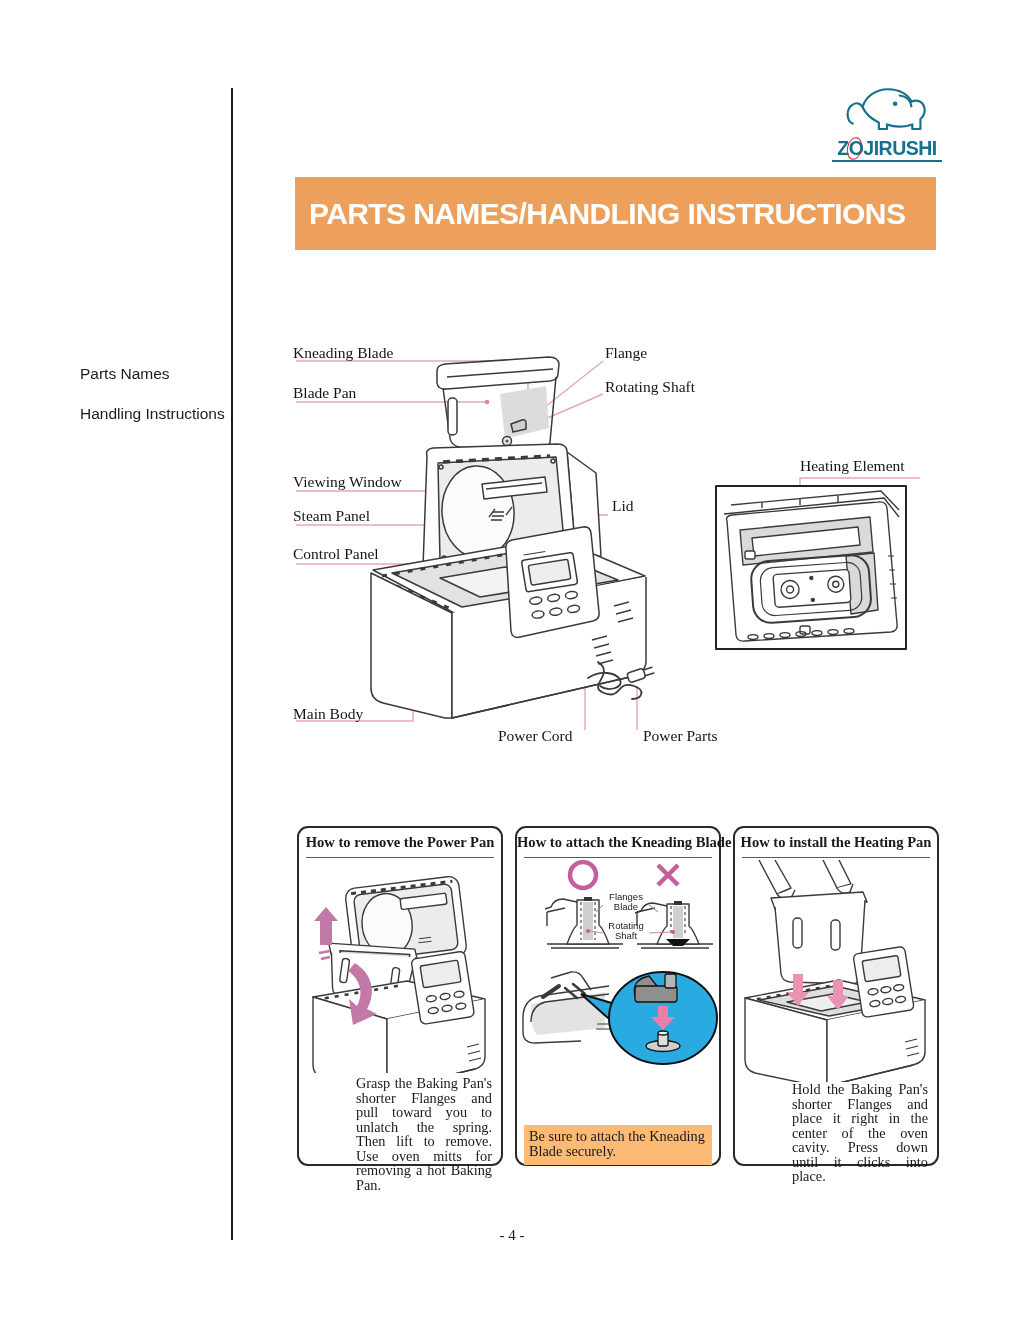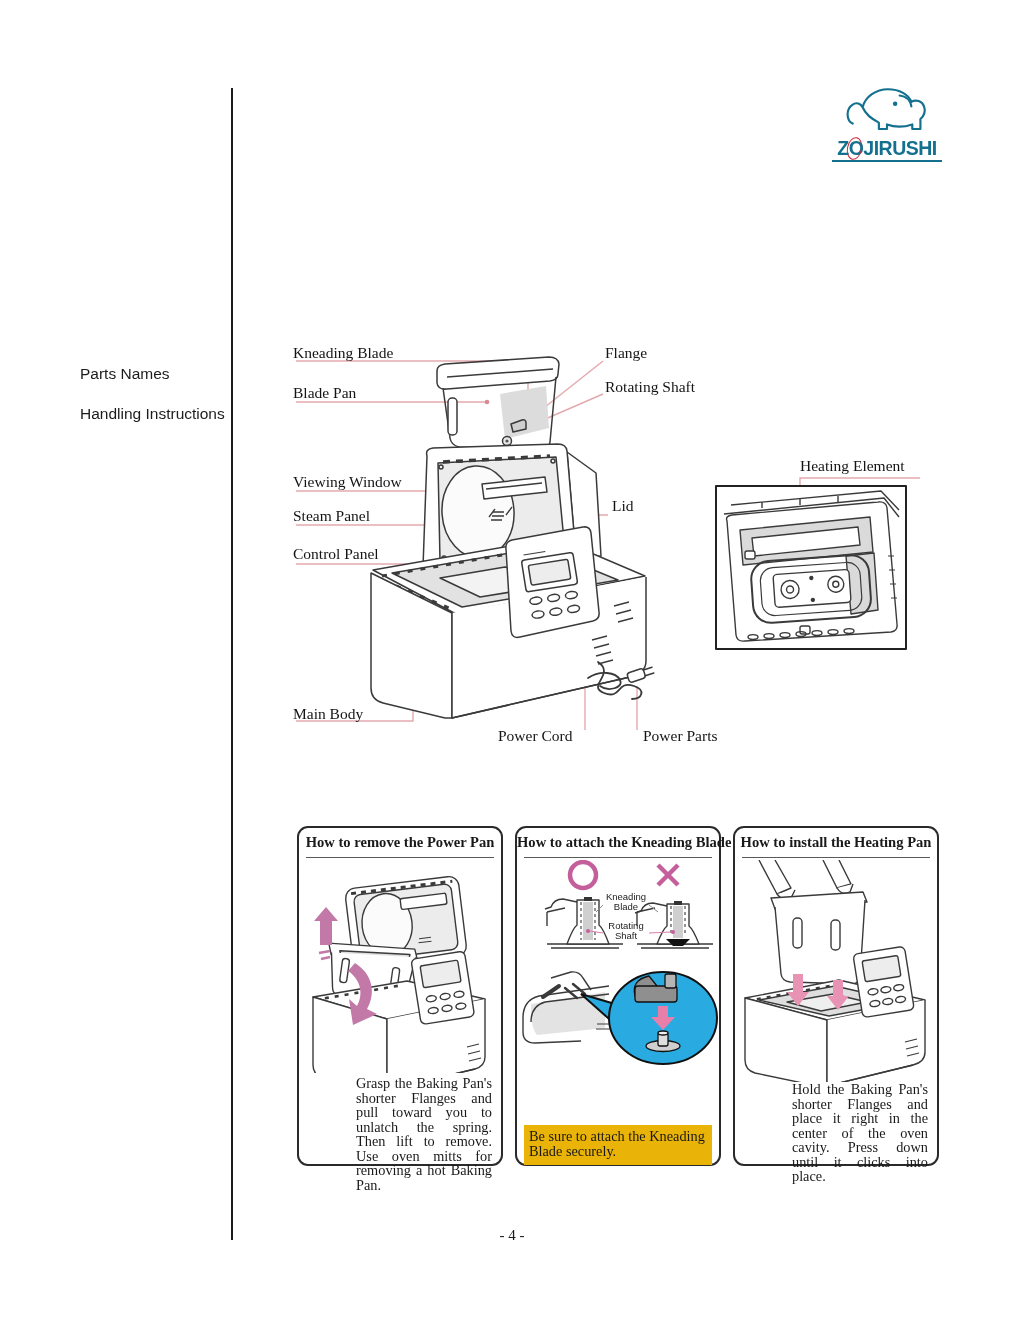--- a/index.html
+++ b/index.html
@@ -28,21 +28,21 @@
   .art{position:absolute;left:0;top:0;z-index:1;}
   
   .howto{position:absolute;top:826px;width:206px;height:340px;border:2px solid #2a2a2a;
          border-radius:11px;box-sizing:border-box;background:#fff;}
   .howto .title{position:absolute;left:0;right:0;top:6px;text-align:center;font-weight:bold;
                 font-size:14.6px;white-space:nowrap;}
   .howto .rule{position:absolute;left:7px;right:7px;top:29px;height:0;border-top:1.5px solid #5a5a5a;}
   .howto svg{position:absolute;left:0;}
   .howto .body{position:absolute;left:9px;right:9px;font-size:14.3px;line-height:1.02;
                text-align:justify;margin-left:48px;}
-  .note{position:absolute;left:7px;right:7px;background:#eab308;font-size:14.3px;line-height:1.08;
+  .note{position:absolute;left:7px;right:7px;background:#fdba74;font-size:14.3px;line-height:1.08;
         padding:4px 5px 5px 5px;box-sizing:border-box;}
   .mini-label{position:absolute;font-family:"Liberation Sans",sans-serif;font-size:9.5px;
               line-height:1.05;text-align:center;white-space:pre-line;color:#222;z-index:2;}
   .pagenum{position:absolute;left:0;right:0;top:1227px;text-align:center;font-size:15px;}
 </style>
 </head>
 <body>
 
 <div class="page">
   <div class="vline"></div>
@@ -52,20 +52,23 @@
       <g fill="none" stroke="#13708e" stroke-width="2.4" stroke-linecap="round" stroke-linejoin="round">
         <path d="M10,46 C3,43 2,30 10,25 C14,22 19,24 21,28 C24,16 36,8 49,8 C62,8 72,14 75,22 C80,19 87,21 89,27 C91,32 89,38 85,41 L85,52 L76,52 L76,47 C67,50 56,50 48,47 L48,52 L39,52 L39,45 C31,41 24,35 21,28"></path>
         <path d="M62,15 C70,16 74,21 75,27"></path>
       </g>
       <circle cx="57" cy="24" r="2.5" fill="#13708e"></circle>
     </svg>
     <div class="wordmark"><span>Z</span><span class="o"><span>O</span><i></i></span><span>JIRUSHI</span></div>
     <div class="logo-rule"></div>
   </div>
 
+  <div class="banner">
+    <span>PARTS NAMES/HANDLING INSTRUCTIONS</span>
+  </div>
 
   <div class="side-label" style="top:341px">Parts Names</div>
   <div class="side-label" style="top:381px">Handling Instructions</div>
 
   <svg class="art" width="1024" height="1333" viewBox="0 0 1024 1333">
 
     <g stroke="#e4a9ae" stroke-width="1.4" fill="none">
       <path d="M296,361 H528 V410"></path>
       <path d="M603,361 L545,407"></path>
       <path d="M296,402 H487"></path>
@@ -310,21 +313,21 @@
           <rect x="148" y="146" width="11" height="14" rx="2" fill="#b5b5b5"></rect>
         </g>
         <polygon points="141,178 151,178 151,189 158,189 146,202 134,189 141,189" fill="#e87fa8"></polygon>
         <g stroke="#111" stroke-width="1.3">
           <ellipse cx="146" cy="218" rx="17" ry="5.5" fill="#cfcfcf"></ellipse>
           <rect x="141" y="205" width="10" height="13" rx="2" fill="#dedede"></rect>
           <ellipse cx="146" cy="205" rx="5" ry="2" fill="#efefef"></ellipse>
         </g>
       </g>
     </svg>
-    <div class="mini-label" style="left:87px;top:64px;width:44px">Kneading
+    <div class="mini-label" style="left:87px;top:64px;width:44px">Flanges
 Blade</div>
     <div class="mini-label" style="left:87px;top:93px;width:44px">Rotating
 Shaft</div>
     <div class="note" style="top:297px">Be sure to attach the Kneading Blade securely.</div>
   </div>
 
   <div class="howto" style="left:733px">
     <div class="title">How to install the Heating Pan</div>
     <div class="rule"></div>
     <svg style="top:32px" width="202" height="222" viewBox="0 0 202 222">

